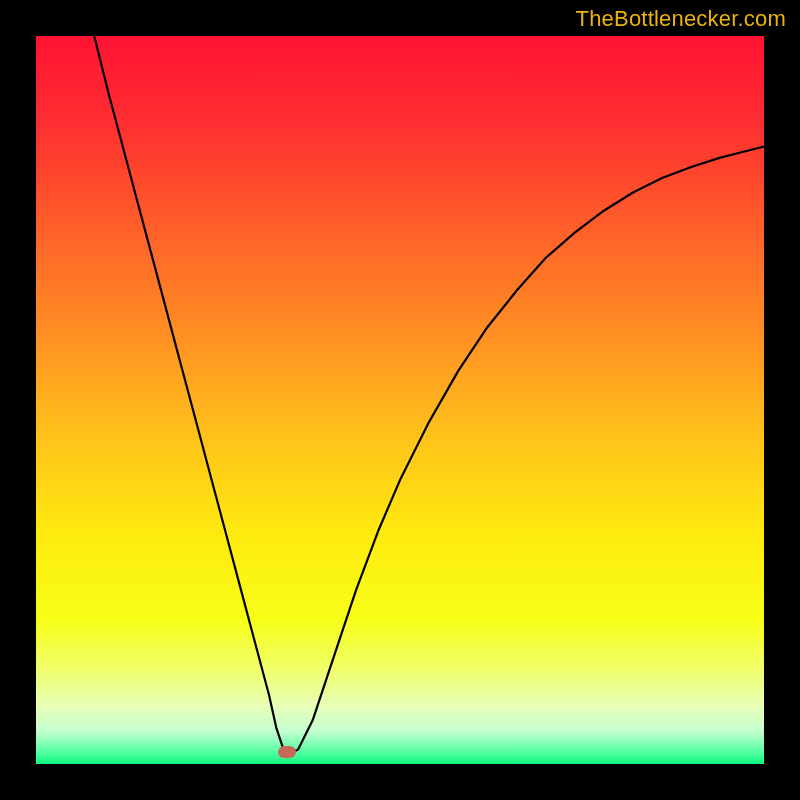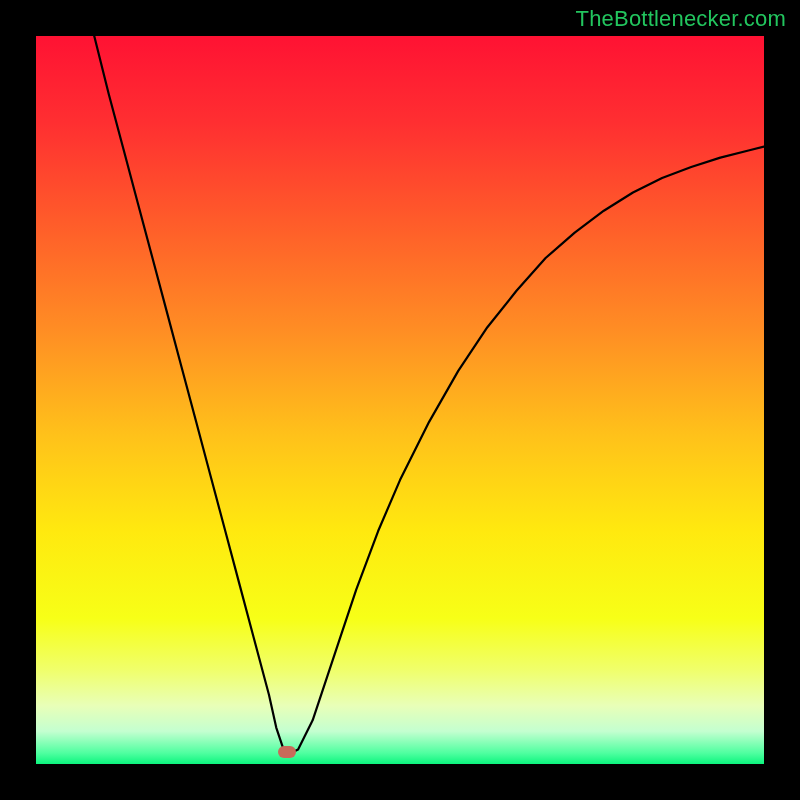--- a/index.html
+++ b/index.html
@@ -31,21 +31,21 @@
   svg {
     position: absolute;
     inset: 0;
     width: 100%;
     height: 100%;
   }
   .watermark {
     position: absolute;
     top: 6px;
     right: 14px;
-    color: #22c55e;
+    color: #eab308;
     font-size: 22px;
     font-weight: 500;
     letter-spacing: 0.2px;
   }
   .marker {
     position: absolute;
     width: 18px;
     height: 12px;
     border-radius: 6px;
     transform: translate(-50%, -50%);

